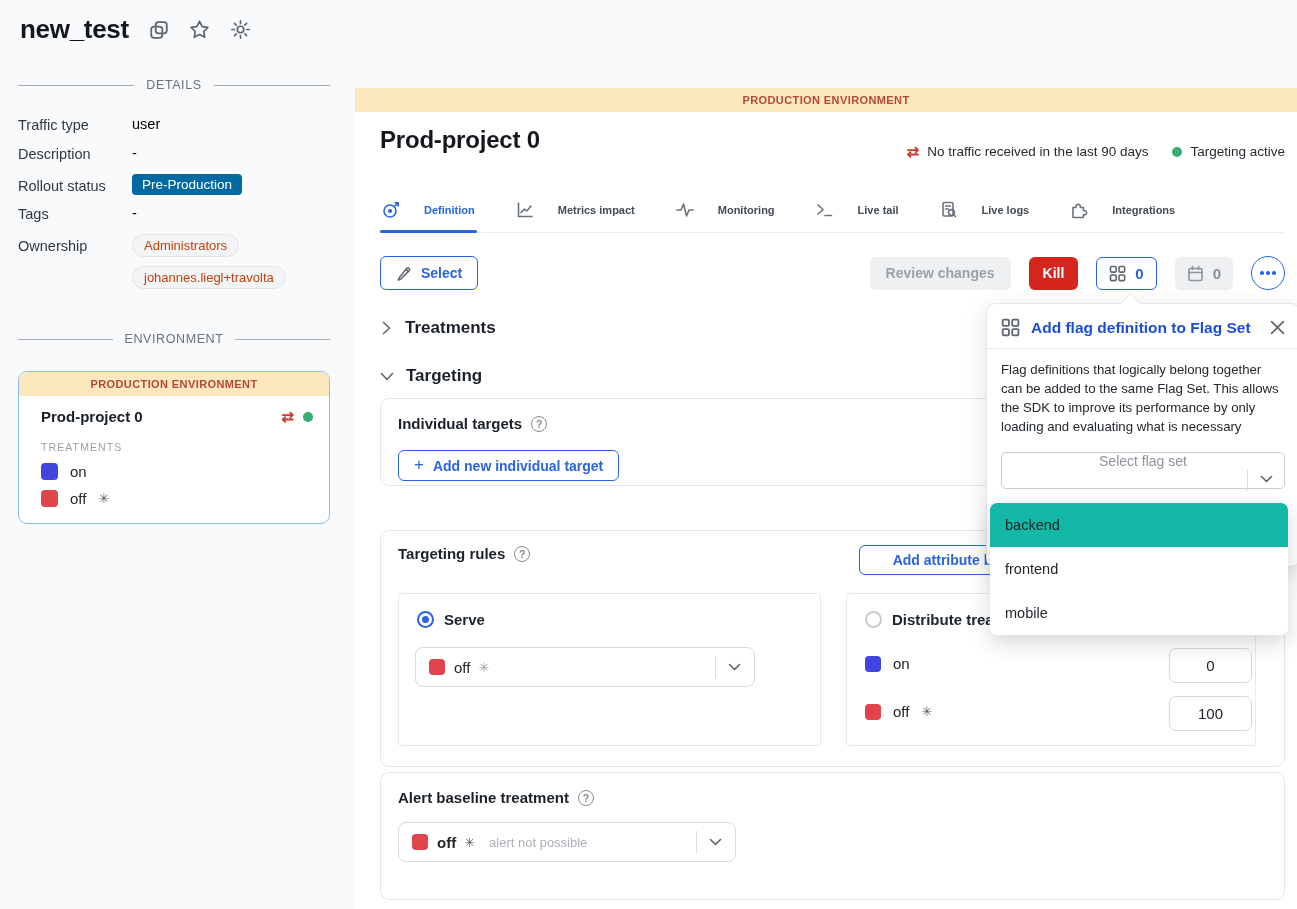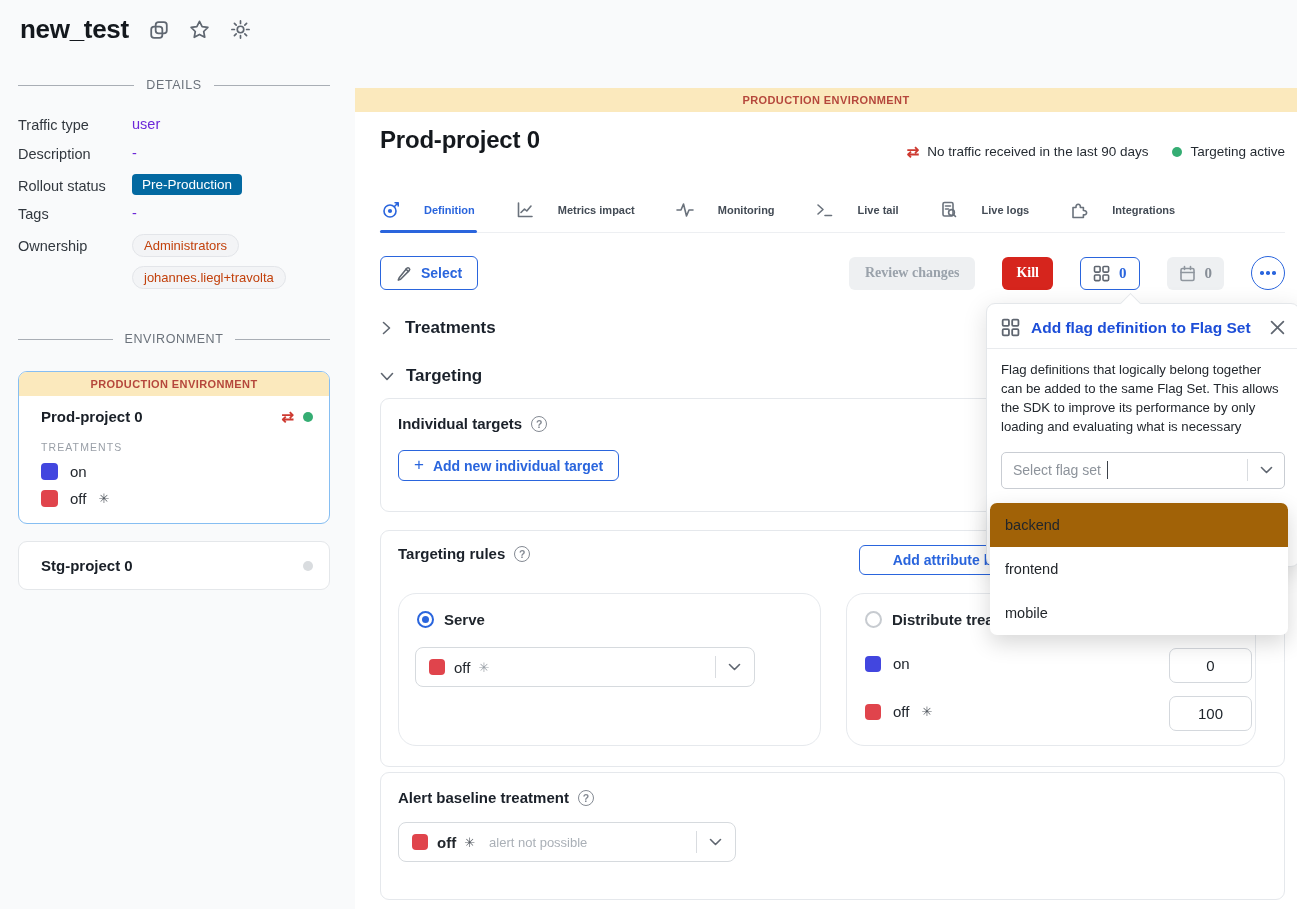--- a/index.html
+++ b/index.html
@@ -16,21 +16,21 @@
   .app-title { font-size:26px; font-weight:700; color:#14181d; letter-spacing:-0.3px; }
   .hicon { cursor:pointer; }
 
   
   .sidebar { position:absolute; left:18px; top:78px; width:312px; }
   .divider { display:flex; align-items:center; gap:12px; color:#6b727b; font-size:12.5px; letter-spacing:0.6px; }
   .divider .line { flex:1; height:1px; background:#a9aeb5; }
   .details-rows { margin-top:24px; }
   .drow { display:flex; margin-bottom:12px; align-items:flex-start; }
   .drow .dlabel { width:114px; font-size:14.5px; color:#32383f; flex:none; padding-top:1px; }
-  .drow .dvalue { font-size:14.5px; color:#6d28d9; }
+  .drow .dvalue { font-size:14.5px; color:#000000; }
   .badge-dark { background:#0369a1; color:#fff; font-size:13.5px; padding:3px 10px; border-radius:4px; display:inline-block; }
   .pill { background:#f3f4f6; border:1px solid #e3e5e9; color:#c2410c; font-size:13px; padding:3px 11px; border-radius:12px; display:inline-block; margin-bottom:9px; }
 
   .env-divider { margin-top:34px; }
   .env-card {
     margin-top:25px; background:#fff; border:1.5px solid #86bef2; border-radius:9px; overflow:hidden;
   }
   .env-card .card-banner {
     background:#fbe9bd; color:#b5473c; font-size:11px; font-weight:700; letter-spacing:0.4px;
     text-align:center; padding:6px 0;
@@ -59,45 +59,45 @@
   .tab { display:flex; align-items:center; gap:24px; font-size:11px; font-weight:700; color:#434b55; padding:7px 2px 13px; position:relative; cursor:pointer; }
   .tab .ic { stroke:#6a727c; }
   .tab.active { color:#2a65dd; }
   .tab.active .ic { stroke:#2a65dd; }
   .tab.active::after { content:""; position:absolute; left:0; right:0; bottom:-1px; height:3px; background:#2a65dd; border-radius:2px; }
 
   .toolbar { position:absolute; left:25px; right:12px; top:168px; height:34px; display:flex; align-items:center; }
   .btn { border-radius:6px; font-size:14px; font-weight:700; display:flex; align-items:center; justify-content:center; cursor:pointer; }
   .btn-outline-blue { border:1px solid #2a65dd; color:#2a65dd; background:#fff; }
   .btn-editing { height:34px; padding:0 15px; gap:9px; }
-  .toolbar-right { margin-left:auto; display:flex; align-items:center; gap:27px;font-family:Liberation Serif, serif; }
+  .toolbar-right { margin-left:auto; display:flex; align-items:center; gap:18px; }
   .btn-disabled { background:#eef0f2; color:#9aa2ab; height:33px; padding:0 16px; }
   .btn-kill { background:#d6251d; color:#fff; height:33px; padding:0 14px; }
   .btn-count { height:33px; padding:0 12px; gap:9px; font-size:15px; }
   .btn-count-disabled { background:#eef0f2; color:#878e97; border:none; }
   .btn-count-disabled .ic { stroke:#8f969e; }
   .btn-more { width:34px; height:34px; border-radius:50%; border:1.4px solid #2a65dd; background:#fff; display:flex; align-items:center; justify-content:center; gap:2.5px; }
   .btn-more i { width:3.5px; height:3.5px; border-radius:50%; background:#2a65dd; }
 
   .section-head { position:absolute; left:25px; display:flex; align-items:center; gap:12px; font-size:17px; font-weight:700; color:#1a212b; cursor:pointer; }
   .sec-treatments { top:230px; }
   .sec-targeting { top:278px; }
 
   .card { position:absolute; left:25px; right:12px; background:#fff; border:1px solid #e5e8ec; border-radius:9px; }
-  .card-individual { top:310px; height:114px; padding:16px 17px; }
+  .card-individual { top:310px; height:88px; padding:16px 17px; }
   .card-rules { top:442px; height:237px; padding:14px 17px; }
   .card-alert { top:684px; height:128px; padding:16px 17px; }
   .card-title-row { display:flex; align-items:center; gap:9px; }
   .card-title { font-size:15px; font-weight:700; color:#1b212a; }
   .help { width:16px; height:16px; border-radius:50%; border:1.3px solid #848a93; color:#848a93; font-size:10.5px; font-weight:700; display:flex; align-items:center; justify-content:center; }
   .btn-add-target { margin-top:18px; height:31px; padding:0 15px; gap:9px; display:inline-flex; }
   .plus-glyph { font-size:17px; font-weight:400; line-height:1; margin-top:-2px; }
   .btn-add-attr { position:absolute; left:478px; top:14px; width:300px; height:30px; }
 
-  .subcard { position:absolute; border:1px solid #e6e9ed; border-radius:18px; background:#fff; top:62px; height:153px; }
+  .subcard { position:absolute; border:1px solid #e6e9ed; border-radius:3px; background:#fff; top:62px; height:153px; }
   .subcard-serve { left:17px; width:423px; }
   .subcard-dist { left:465px; width:410px; }
   .radio-row { position:absolute; left:18px; top:17px; display:flex; align-items:center; gap:10px; font-size:15px; font-weight:700; color:#20262d; }
   .radio { width:17px; height:17px; border-radius:50%; flex:none; }
   .radio.on { border:2px solid #2a65dd; display:flex; align-items:center; justify-content:center; }
   .radio.on i { width:7px; height:7px; border-radius:50%; background:#2a65dd; display:block; }
   .radio.off { border:2px solid #c7cbd0; }
 
   .select-box { border:1px solid #d6dade; border-radius:8px; height:40px; display:flex; align-items:center; padding:0 13px; background:#fff; }
   .select-serve { position:absolute; left:16px; top:53px; width:340px; }
@@ -114,27 +114,27 @@
 
   
   .popup { position:absolute; left:986px; top:303px; width:314px; height:264px; background:#fff;
     border:1px solid #e4e7ea; border-radius:9px; box-shadow:0 6px 24px rgba(0,0,0,0.13); z-index:40; }
   .popup-arrow { position:absolute; left:136px; top:-8px; width:15px; height:15px; background:#fff;
     border-left:1px solid #e4e7ea; border-top:1px solid #e4e7ea; transform:rotate(45deg); }
   .popup-head { display:flex; align-items:center; gap:11px; padding:14px 14px 11px; }
   .popup-title { font-size:15.5px; font-weight:700; color:#1d4ed8; flex:1; }
   .popup-divider { height:1px; background:#e9ebee; }
   .popup-desc { padding:11px 14px 12px; font-size:13.2px; line-height:1.45; color:#23282e; }
-  .popup-select { margin:3px 14px 0; height:37px; border:1px solid #c9cdd3; border-radius:5px; display:flex; align-items:center; padding:0 11px; }
+  .popup-select { margin:3px 14px 0; height:37px; border:1px solid #c9cdd3; border-radius:5px; display:flex; align-items:center; padding:0 11px;flex-direction:column; }
   .popup-select .ph { font-size:14px; color:#8d939b; }
   .caret { width:1.2px; height:18px; background:#3c4149; margin-left:6px; }
   .menu { position:absolute; left:990px; top:503px; width:298px; height:132px; background:#fff; border-radius:7px;
     box-shadow:0 8px 22px rgba(0,0,0,0.16); z-index:50; overflow:hidden; }
   .menu-opt { height:44px; display:flex; align-items:center; padding:0 15px; font-size:14.5px; color:#22262b; cursor:pointer; }
-  .menu-opt.hl { background:#a16207; }
+  .menu-opt.hl { background:#14b8a6; }
 </style>
 </head>
 <body>
 
 <div id="app">
 
   <div class="app-header">
     <div class="app-title">new_test</div>
     <span class="hicon">
       <svg width="20" height="20" viewBox="0 0 18 18">
@@ -212,24 +212,20 @@
           <span>on</span>
         </div>
         <div class="treat-row">
           <span class="swatch" style="background:#E0444C;"></span>
           <span>off</span>
           <span class="asterisk">✳</span>
         </div>
       </div>
     </div>
 
-    <div class="env-card2">
-      <span class="env-name">Stg-project 0</span>
-      <span class="dot dot-gray" style="margin-left:auto;"></span>
-    </div>
   </div>
 
   <div class="main">
     <div class="env-banner">PRODUCTION ENVIRONMENT</div>
 
     <div class="page-title">Prod-project 0</div>
 
     <div class="status-row">
       <span class="swap">⇄</span>
       <span>No traffic received in the last 90 days</span>

